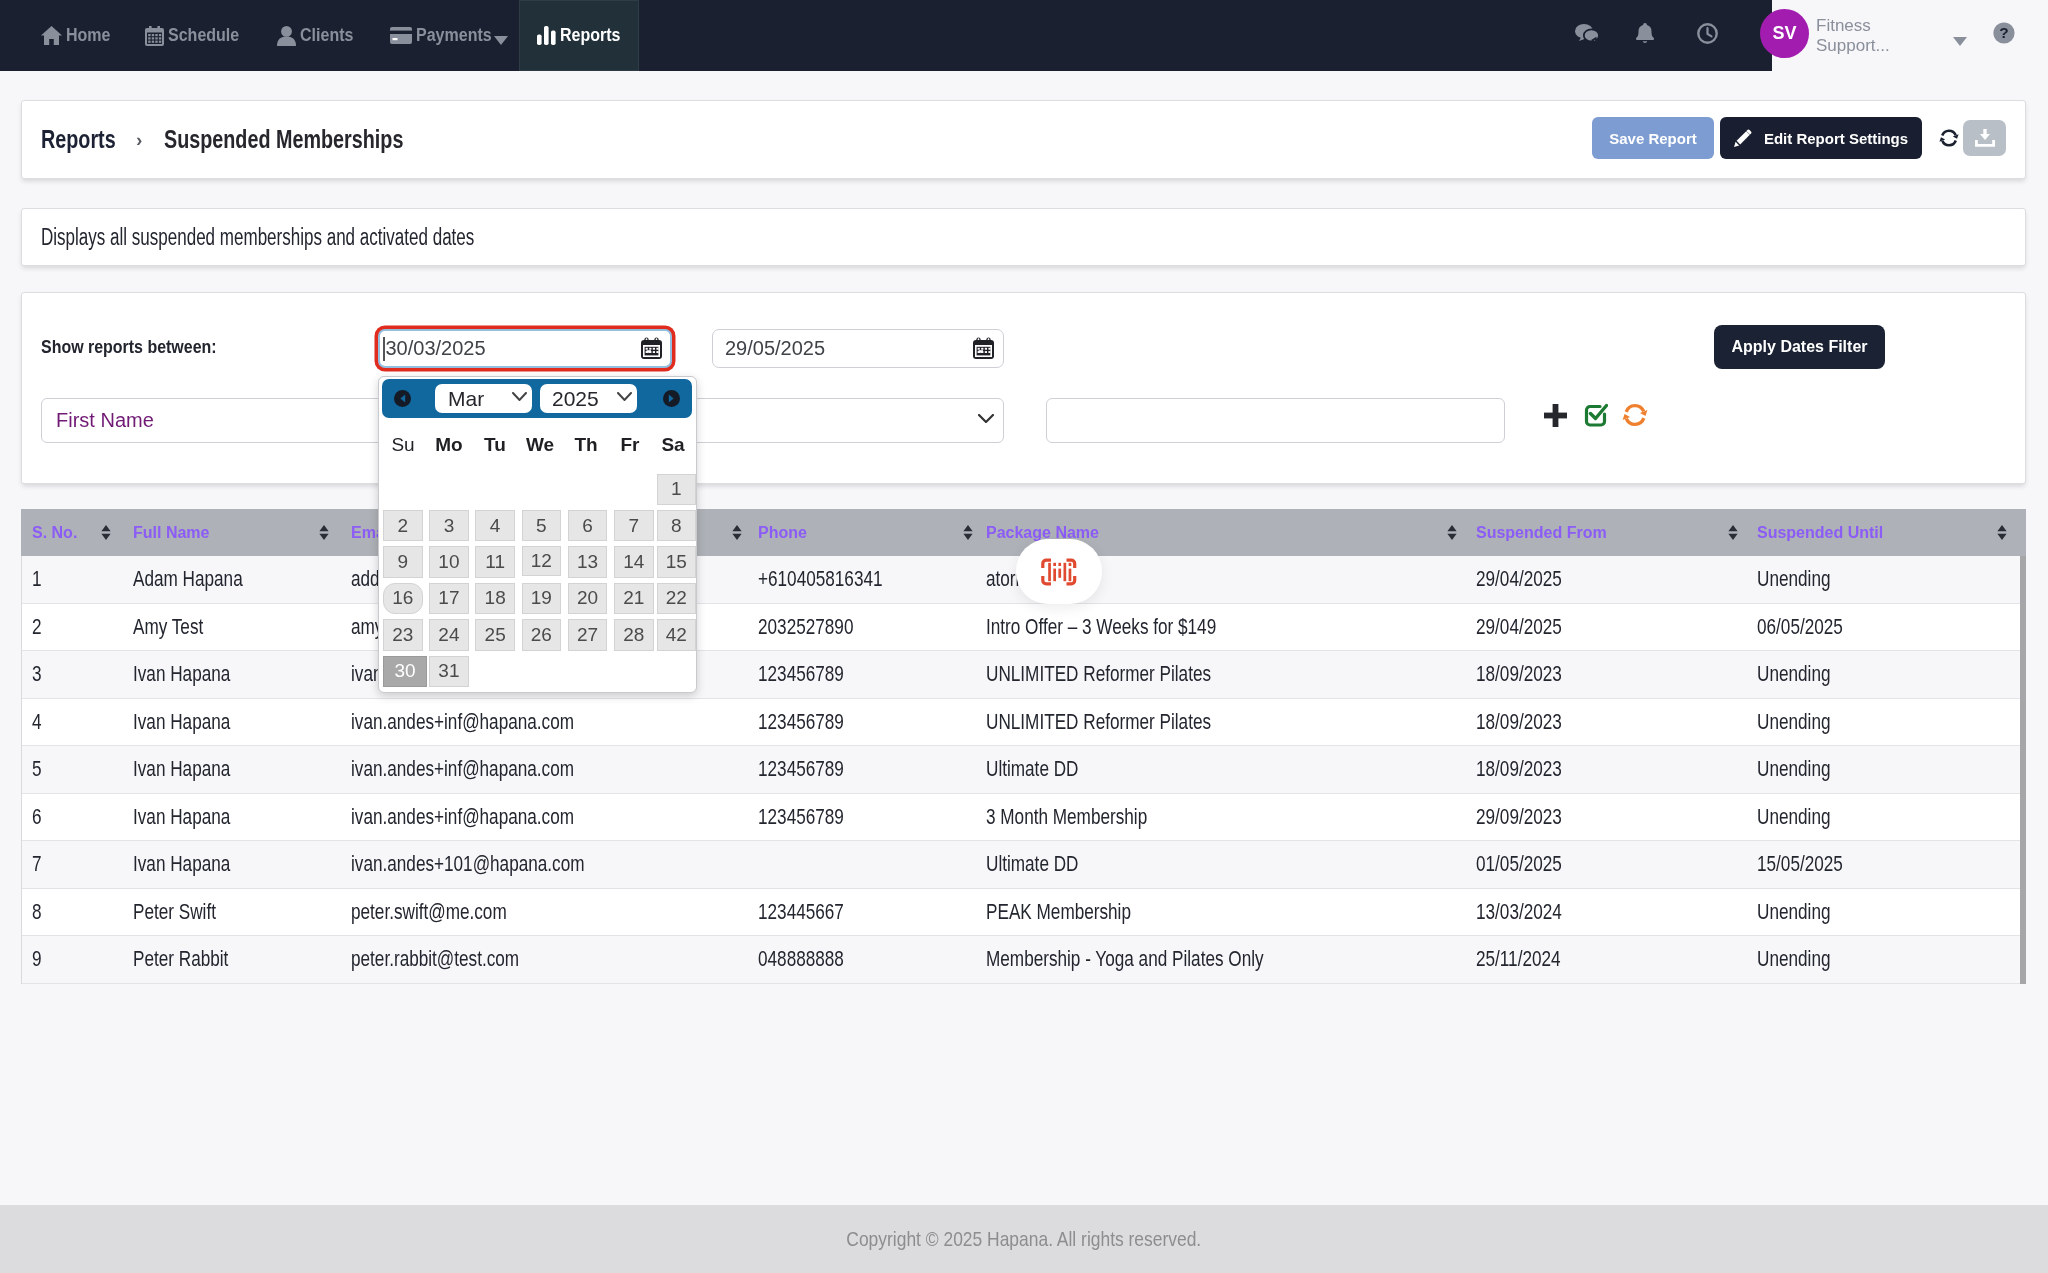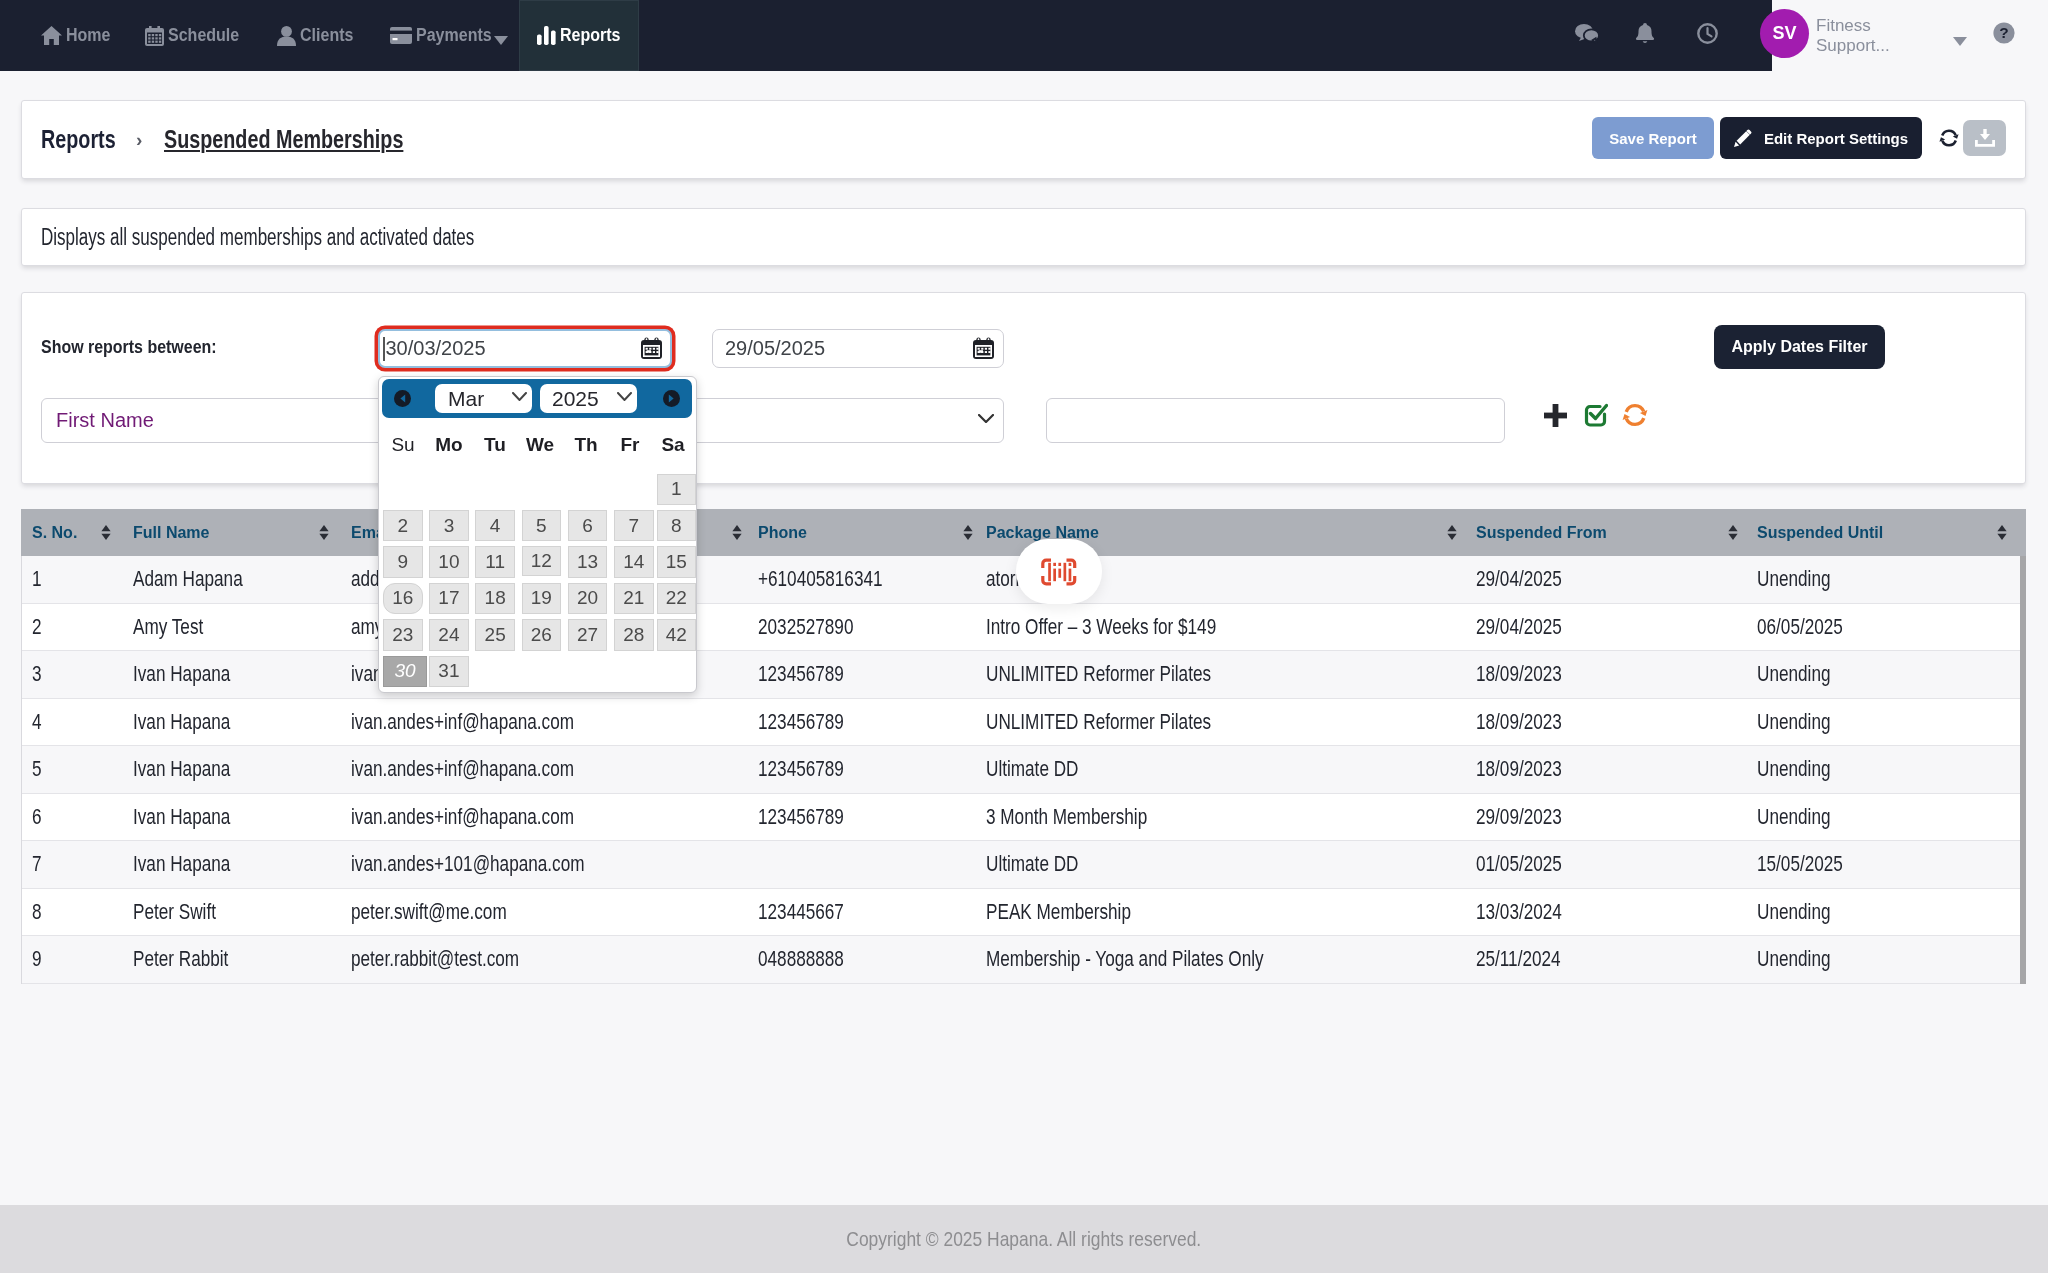--- a/index.html
+++ b/index.html
@@ -6,21 +6,21 @@
 body{font-family:"Liberation Sans",sans-serif;background:#f7f7f9;position:relative;overflow:hidden;}
 .abs{position:absolute;}
 .card{position:absolute;left:21px;width:2005px;background:#fff;border:1px solid #dcdce1;border-radius:3px;box-shadow:0 3px 5px -1px rgba(40,40,50,0.16);}
 .nav-item{position:absolute;top:0;height:71px;display:flex;align-items:center;color:#8a8f9c;font-size:18px;font-weight:bold;}
 .nav-item svg{margin-right:4px;}
 .nsx{display:inline-block;transform:scaleX(0.89);transform-origin:left center;}
 .sx{display:inline-block;transform-origin:left center;}
 .btn{position:absolute;display:flex;align-items:center;justify-content:center;color:#fff;font-weight:bold;white-space:nowrap;}
 .sel{position:absolute;background:#fff;border:1px solid #cfcfd6;border-radius:6px;display:flex;align-items:center;color:#701a75;font-size:20px;}
 .cell{position:absolute;background:#e6e6e6;border:1px solid #d3d3d3;color:#4b4b4b;font-size:19px;display:flex;align-items:center;justify-content:center;}
-.htxt{position:absolute;font-weight:bold;color:#0c4a6e;font-size:16px;top:50%;transform:translateY(-50%);white-space:nowrap;}
+.htxt{position:absolute;font-weight:bold;color:#8b5cf6;font-size:16px;top:50%;transform:translateY(-50%);white-space:nowrap;}
 .rtxt{position:absolute;color:#23262f;font-size:22px;top:50%;transform:translateY(-50%) scaleX(0.78);transform-origin:left center;white-space:nowrap;}
 </style></head><body>
 
 <div class="abs" style="left:0;top:0;width:1772px;height:71px;background:#1b2030;">
 <div class="nav-item" style="left:41px;">
       <svg width="21" height="20" viewBox="0 0 21 20" style="">
         <path d="M10.5 0 L21 9.5 h-3 V19 h-5.2 v-6 h-4.6 v6 H3 V9.5 H0 Z" fill="#8a8f9c"></path>
       </svg>
       <span class="nsx">Home</span>
     </div>
@@ -95,21 +95,21 @@
 <div class="abs" style="left:1992px;top:21px;"><svg width="24" height="24" viewBox="0 0 24 24" style="">
         <circle cx="12" cy="12" r="10.6" fill="#8a8f9c"></circle>
         <text x="12" y="17.2" font-size="15.5" font-weight="bold" fill="#1b2030" text-anchor="middle" font-family="Liberation Sans">?</text>
       </svg></div>
 </div>
 <div class="card" style="top:100px;height:79px;"></div>
 <div class="abs" style="left:41px;top:100px;height:79px;display:flex;align-items:center;font-size:26px;font-weight:bold;color:#1c2134;">
     <span class="sx" style="transform:scaleX(0.76);">Reports</span>
   </div>
 <div class="abs" style="left:136px;top:100px;height:79px;display:flex;align-items:center;font-size:19px;font-weight:bold;color:#5a5d66;">›</div>
-<div class="abs" style="left:164px;top:100px;height:79px;display:flex;align-items:center;font-size:26px;font-weight:bold;color:#26262c;text-decoration:underline;">
+<div class="abs" style="left:164px;top:100px;height:79px;display:flex;align-items:center;font-size:26px;font-weight:bold;color:#26262c;">
     <span class="sx" style="transform:scaleX(0.76);">Suspended Memberships</span>
   </div>
 <div class="btn" style="left:1592px;top:117px;width:122px;height:42px;background:#7d9cd1;border-radius:6px;font-size:15px;">Save Report</div>
 <div class="btn" style="left:1720px;top:117px;width:202px;height:42px;background:#191f30;border-radius:6px;font-size:15px;">
     <svg width="18" height="18" viewBox="0 0 18 18" style="">
       <path d="M0 18 l1.6-5.2 3.6 3.6 Z" fill="#fff"></path>
       <path d="M2.6 11.8 L12.2 2.2 l3.6 3.6 L6.2 15.4 Z" fill="#fff"></path>
       <path d="M13.3 1.1 a1.6 1.6 0 0 1 2.3 0 l1.3 1.3 a1.6 1.6 0 0 1 0 2.3 l-.9.9 -3.6-3.6Z" fill="#fff"></path>
     </svg>
     <span style="margin-left:12px;">Edit Report Settings</span>
@@ -365,21 +365,21 @@
 <div class="cell" style="left:567.8px;top:582.7px;width:39.5px;height:31.5px;z-index:52;">20</div>
 <div class="cell" style="left:614px;top:582.7px;width:39.5px;height:31.5px;z-index:52;">21</div>
 <div class="cell" style="left:656.5px;top:582.7px;width:39.5px;height:31.5px;z-index:52;">22</div>
 <div class="cell" style="left:383px;top:619.1px;width:39.5px;height:31.5px;z-index:52;">23</div>
 <div class="cell" style="left:429.2px;top:619.1px;width:39.5px;height:31.5px;z-index:52;">24</div>
 <div class="cell" style="left:475.4px;top:619.1px;width:39.5px;height:31.5px;z-index:52;">25</div>
 <div class="cell" style="left:521.6px;top:619.1px;width:39.5px;height:31.5px;z-index:52;">26</div>
 <div class="cell" style="left:567.8px;top:619.1px;width:39.5px;height:31.5px;z-index:52;">27</div>
 <div class="cell" style="left:614px;top:619.1px;width:39.5px;height:31.5px;z-index:52;">28</div>
 <div class="cell" style="left:656.5px;top:619.1px;width:39.5px;height:31.5px;z-index:52;">42</div>
-<div class="cell" style="left:383px;top:655.5px;width:44px;height:31.5px;background:#a8a8a8;border-color:#9a9a9a;color:#fff;z-index:52;font-style:italic;">30</div>
+<div class="cell" style="left:383px;top:655.5px;width:44px;height:31.5px;background:#a8a8a8;border-color:#9a9a9a;color:#fff;z-index:52;">30</div>
 <div class="cell" style="left:429.2px;top:655.5px;width:39.5px;height:31.5px;z-index:52;">31</div>
 <div class="abs" style="left:1016px;top:539px;width:86px;height:65px;background:#fff;border-radius:32px;z-index:40;box-shadow:0 4px 14px rgba(0,0,0,0.08);display:flex;align-items:center;justify-content:center;">
     <svg width="37.5" height="30" viewBox="0 0 37.5 30">
       <path d="M11 3.2 H6.2 A3.4 3.4 0 0 0 2.8 6.6 V11" fill="none" stroke="#df4a30" stroke-width="3.2"></path>
       <path d="M11 26.8 H6.2 A3.4 3.4 0 0 1 2.8 23.4 V19" fill="none" stroke="#df4a30" stroke-width="3.2"></path>
       <path d="M26.5 3.2 h4.8 A3.4 3.4 0 0 1 34.7 6.6 V11" fill="none" stroke="#df4a30" stroke-width="3.2"></path>
       <path d="M26.5 26.8 h4.8 A3.4 3.4 0 0 0 34.7 23.4 V19" fill="none" stroke="#df4a30" stroke-width="3.2"></path>
       <rect x="8.2" y="5.8" width="2.7" height="18.4" fill="#df4a30"></rect>
       <rect x="13.3" y="5.8" width="2.7" height="3.2" fill="#df4a30"></rect>
       <rect x="13.3" y="11.6" width="2.7" height="12.6" fill="#df4a30"></rect>

